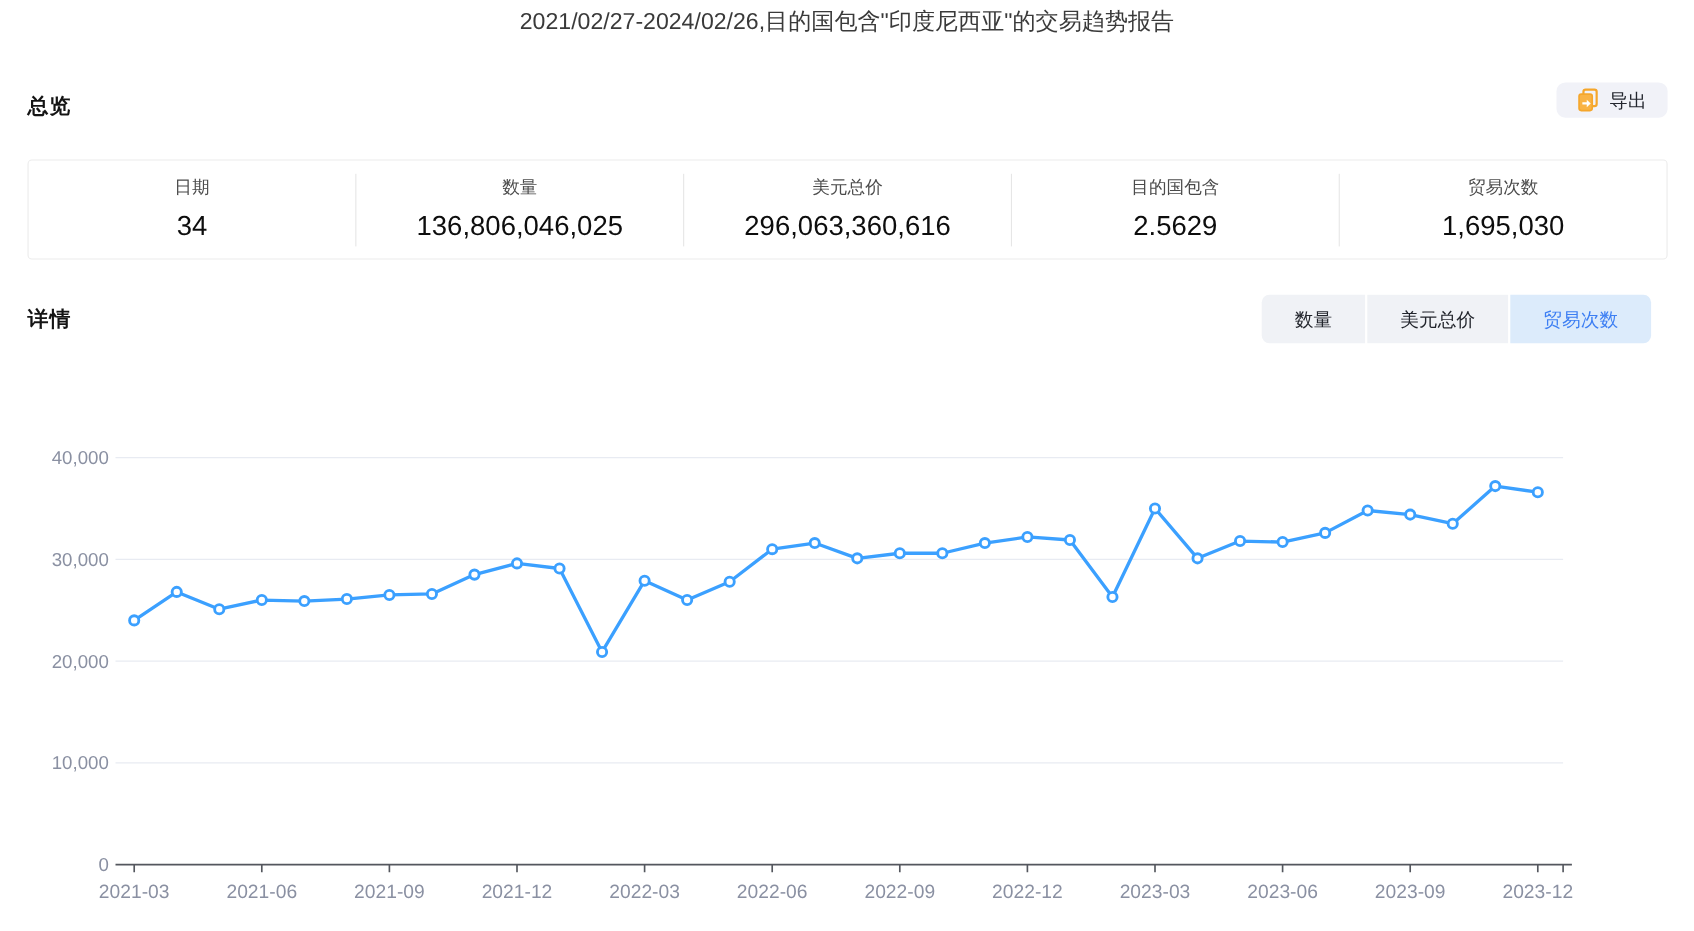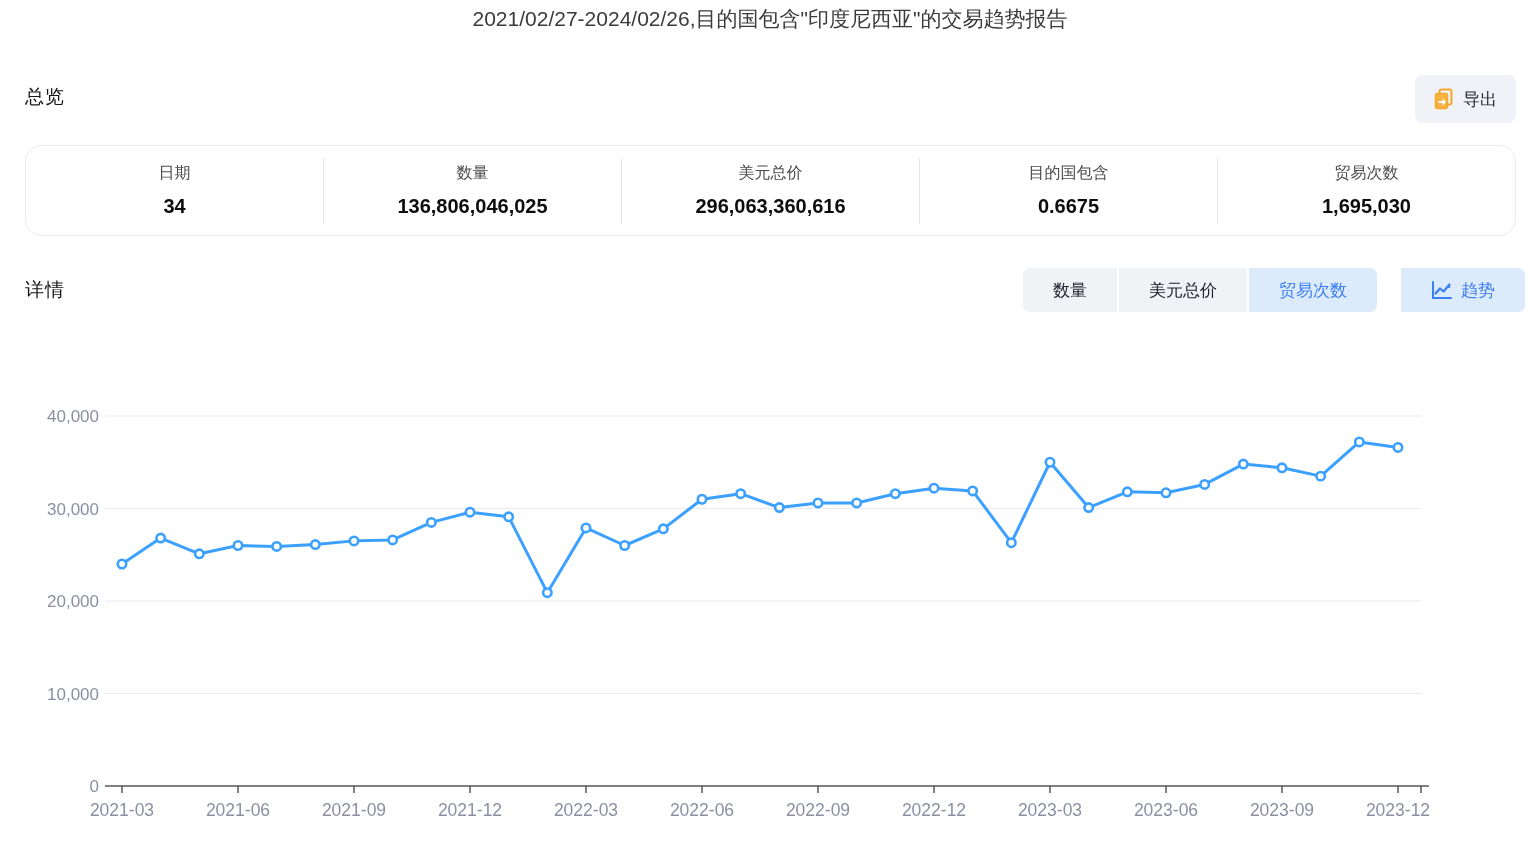--- a/index.html
+++ b/index.html
@@ -23,60 +23,60 @@
     left: 25px; right: 24px;
     height: 44px;
   }
   .overview-row { top: 75px; }
   .details-row { top: 268px; }
   .section-heading {
     position: absolute;
     left: 0; top: 50%;
     transform: translateY(-50%);
     font-size: 19px;
-    font-weight: normal;
+    font-weight: bold;
     color: #141414;
     letter-spacing: 1px;
   }
   .export-button {
     position: absolute;
     right: 0; top: 0;
-    height: 48px;
+    height: 32px;
     padding: 0 19px;
     background: #f1f2f8;
     border-radius: 8px;
     display: flex;
     align-items: center;
     gap: 9px;
     font-size: 17px;
     color: #23262e;
     cursor: pointer;
   }
   .stats-card {
     position: absolute;
     top: 145px; left: 25px; right: 24px;
     height: 91px;
     border: 1px solid #ebebeb;
-    border-radius: 16px;
+    border-radius: 4px;
     background: #fff;
     display: flex;
     align-items: center;
   }
   .stat-item {
     flex: 1;
     height: 66px;
     display: flex;
     flex-direction: column;
     justify-content: center;
     align-items: center;
     gap: 11px;
   }
   .stat-item + .stat-item { border-left: 1px solid #e6e6e6; }
   .stat-label { font-size: 16px; color: #4b4b4b; }
-  .stat-value { font-size: 20px; font-weight: bold; color: #0d0d0d; }
+  .stat-value { font-size: 25px; font-weight: normal; color: #0d0d0d; }
   .details-controls {
     position: absolute;
     right: -9px; top: 0;
     display: flex;
     gap: 24px;
   }
   .segmented { display: flex; gap: 2px; }
   .seg-btn {
     height: 44px;
     padding: 0 30px;
@@ -127,21 +127,21 @@
   <div class="stat-item">
     <div class="stat-label">数量</div>
     <div class="stat-value">136,806,046,025</div>
   </div>
   <div class="stat-item">
     <div class="stat-label">美元总价</div>
     <div class="stat-value">296,063,360,616</div>
   </div>
   <div class="stat-item">
     <div class="stat-label">目的国包含</div>
-    <div class="stat-value">0.6675</div>
+    <div class="stat-value">2.5629</div>
   </div>
   <div class="stat-item">
     <div class="stat-label">贸易次数</div>
     <div class="stat-value">1,695,030</div>
   </div>
 </div>
 
 <div class="section-row details-row">
   <div class="section-heading">详情</div>
   <div class="details-controls">
@@ -150,30 +150,20 @@
         <span>数量</span>
       </div>
       <div class="seg-btn">
         <span>美元总价</span>
       </div>
       <div class="seg-btn active">
         <span>贸易次数</span>
       </div>
     </div>
     <div class="segmented">
-      <div class="seg-btn active">
-        <span class="icon">
-          <svg width="21" height="19" viewBox="0 0 21 19">
-            <path d="M2 1 v16 h18" fill="none" stroke="#3c7ef3" stroke-width="2" stroke-linecap="round"></path>
-            <path d="M4.5 12.5 L9 7.5 L12.5 10.5 L18.5 3.5" fill="none" stroke="#3c7ef3" stroke-width="2.2" stroke-linecap="round" stroke-linejoin="round"></path>
-            <path d="M18.9 3.1 l0.4 4 -4 -0.6 z" fill="#3c7ef3"></path>
-          </svg>
-        </span>
-        <span>趋势</span>
-      </div>
     </div>
   </div>
 </div>
 
 <div class="chart-wrap">
   <svg id="trend-chart-svg" width="1540" height="846" viewBox="0 0 1540 846">
       <text x="99" y="792" text-anchor="end" font-size="17" fill="#8a90a2">0</text>
       <line x1="105" y1="693.5" x2="1421" y2="693.5" stroke="#e8ebf2" stroke-width="1"></line>
       <text x="99" y="699.5" text-anchor="end" font-size="17" fill="#8a90a2">10,000</text>
       <line x1="105" y1="601" x2="1421" y2="601" stroke="#e8ebf2" stroke-width="1"></line>

